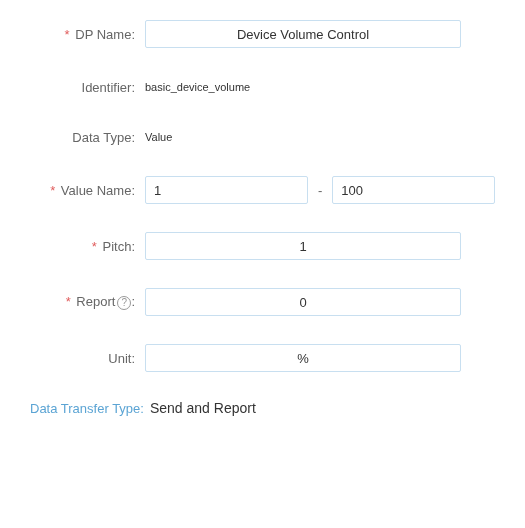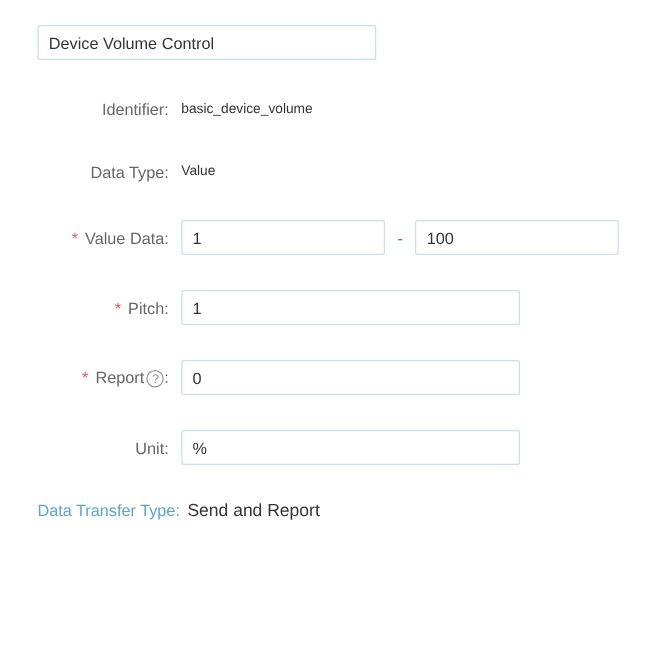--- a/index.html
+++ b/index.html
@@ -46,21 +46,22 @@
       border: 1px solid #c8dff0;
       border-radius: 2px;
       padding: 5px 8px;
       font-size: 13px;
       color: #333;
       outline: none;
       height: 28px;
     }
 
     .input-full {
-      width: 271px;
+      width: 316px;
+      text-align: center;
     }
 
     .static-value {
       color: #333;
       font-size: 11px;
       padding: 5px 0;
     }
 
     .value-range-group {
       display: flex;
@@ -107,41 +108,45 @@
       cursor: pointer;
       margin-left: 2px;
     }
   </style>
 </head>
 <body>
 
 <div class="form-container">
 
   <div class="form-row">
+    <label class="form-label">
+      <span class="required-star">*</span>
+      <span>DP Name:</span>
+    </label>
     <input class="form-input input-full" type="text" value="Device Volume Control" style="">
   </div>
 
   <div class="form-row">
     <label class="form-label">
       <span>Identifier:</span>
     </label>
     <span class="static-value">basic_device_volume</span>
   </div>
 
   <div class="form-row">
     <label class="form-label">
       <span>Data Type:</span>
     </label>
     <span class="static-value">Value</span>
   </div>
 
   <div class="form-row">
     <label class="form-label">
       <span class="required-star">*</span>
-      <span>Value Data:</span>
+      <span>Value Name:</span>
     </label>
     <div class="value-range-group">
       <input class="form-input" type="text" value="1" style="">
       <span class="range-separator">-</span>
       <input class="form-input" type="text" value="100" style="">
     </div>
   </div>
 
   <div class="form-row">
     <label class="form-label">

